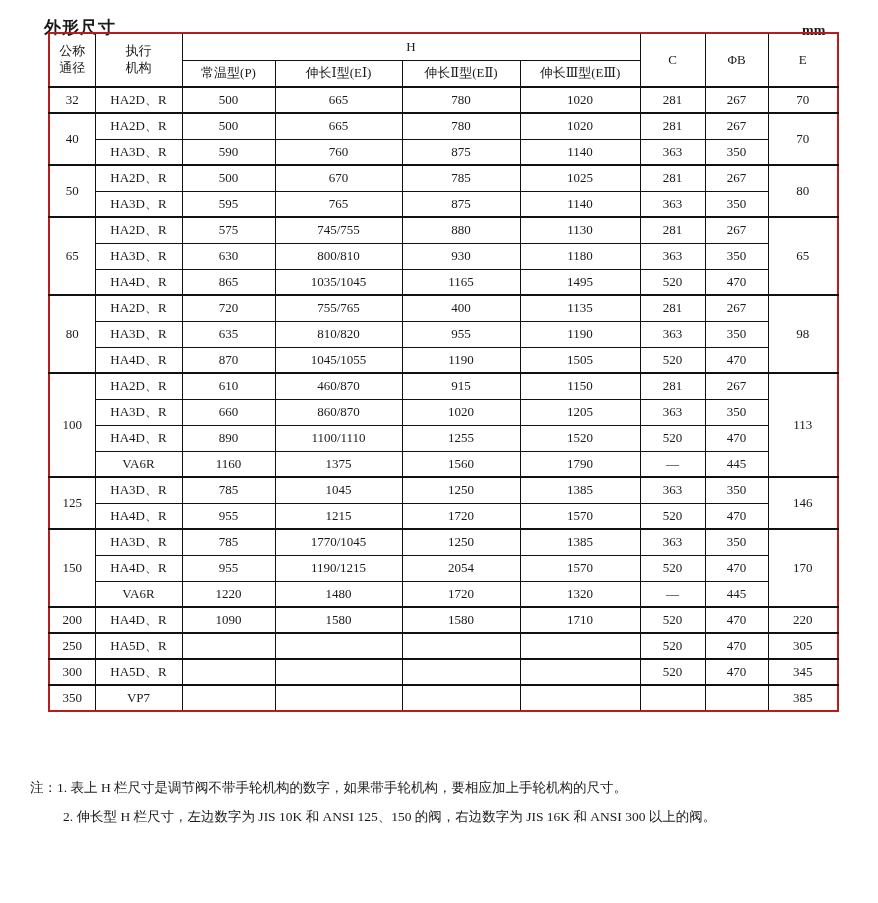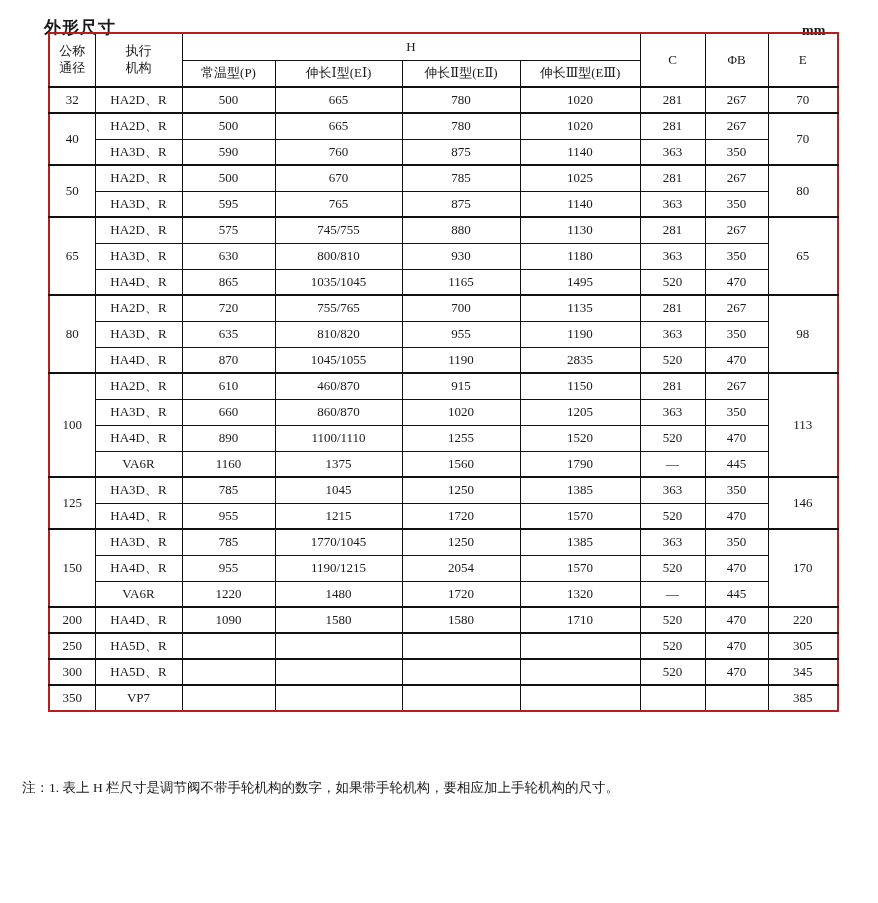--- a/index.html
+++ b/index.html
@@ -44,21 +44,21 @@
     vertical-align: middle;
     height: 26px;
     padding: 0 2px;
     overflow: hidden;
   }
   table.dims thead td { height: 27px; }
   .prelines { white-space: pre-line; line-height: 1.3; }
   tbody tr.gsep td { border-top-width: 2px; }
   .notes {
     position: absolute;
-    left: 22px;
+    left: 30px;
     top: 779px;
     width: 820px;
     font-size: 13.5px;
     line-height: 1.4;
   }
   .note-line-1 { margin: 0; }
   .note-line-2 { margin: 10px 0 0 33px; }
 </style>
 </head>
 <body>
@@ -175,41 +175,41 @@
         <td>1165</td>
         <td>1495</td>
         <td>520</td>
         <td>470</td>
       </tr>
       <tr class="gsep">
         <td rowspan="3">80</td>
         <td>HA2D、R</td>
         <td>720</td>
         <td>755/765</td>
-        <td>700</td>
+        <td>400</td>
         <td>1135</td>
         <td>281</td>
         <td>267</td>
         <td rowspan="3">98</td>
       </tr>
       <tr>
         <td>HA3D、R</td>
         <td>635</td>
         <td>810/820</td>
         <td>955</td>
         <td>1190</td>
         <td>363</td>
         <td>350</td>
       </tr>
       <tr>
         <td>HA4D、R</td>
         <td>870</td>
         <td>1045/1055</td>
         <td>1190</td>
-        <td>2835</td>
+        <td>1505</td>
         <td>520</td>
         <td>470</td>
       </tr>
       <tr class="gsep">
         <td rowspan="4">100</td>
         <td>HA2D、R</td>
         <td>610</td>
         <td>460/870</td>
         <td>915</td>
         <td>1150</td>
@@ -335,13 +335,14 @@
         <td></td>
         <td></td>
         <td></td>
         <td>385</td>
       </tr>
     </tbody>
 </table>
 
 <div class="notes">
   <p class="note-line-1">注：1. 表上 H 栏尺寸是调节阀不带手轮机构的数字，如果带手轮机构，要相应加上手轮机构的尺寸。</p>
+  <p class="note-line-2">2. 伸长型 H 栏尺寸，左边数字为 JIS 10K 和 ANSI 125、150 的阀，右边数字为 JIS 16K 和 ANSI 300 以上的阀。</p>
 </div>
 
 </body></html>

